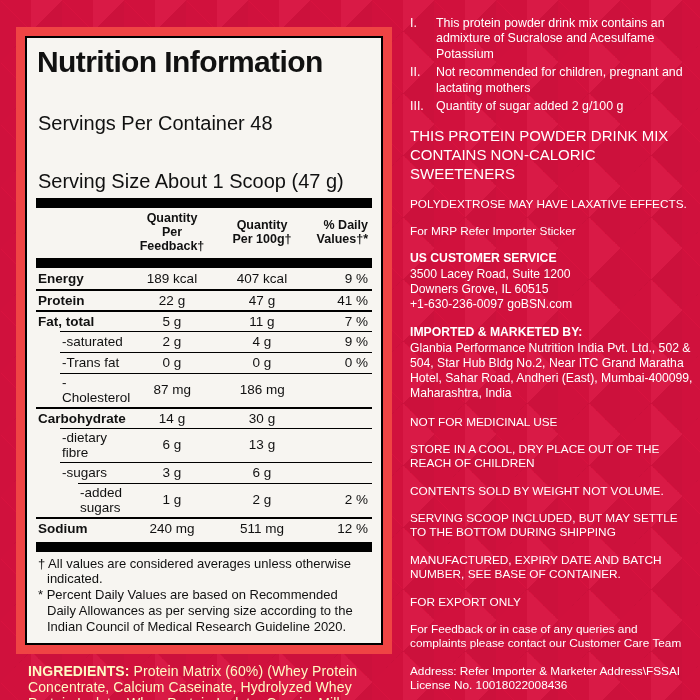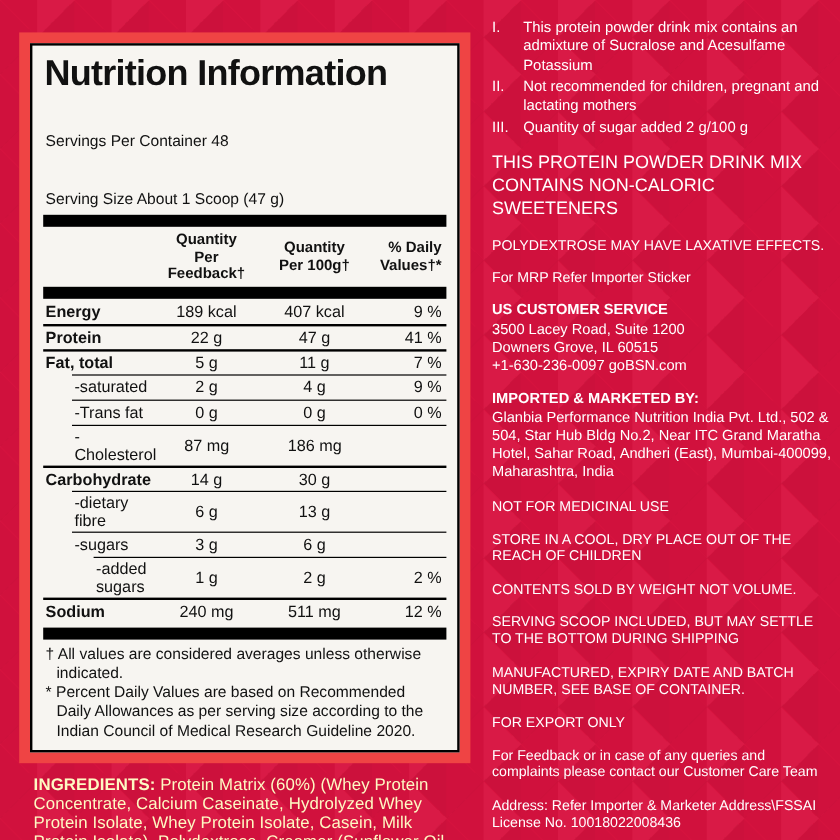--- a/index.html
+++ b/index.html
@@ -14,21 +14,21 @@
     color:#fff;
   }
 
   
   .left-col { position:absolute; left:16px; top:27px; width:376px; }
 
   .panel-wrap { background:#ef4444; padding:9px; }
   .panel { border:2px solid #000; background:#f7f5f1; color:#111; padding:6px 9px 8px 9px; }
 
   .nutri-title { font-size:30px; font-weight:bold; letter-spacing:-0.6px; line-height:1.05; margin:2px 0 3px 1px; }
-  .serv-line { font-size:13px; line-height:1.3; margin-left:2px;margin-top:32px; }
+  .serv-line { font-size:20px; line-height:1.3; margin-left:2px;margin-top:32px; }
 
   .bar { height:10px; background:#000; margin:4px 0 0 0; }
   .bar.mid { margin-top:2px; }
 
   .ngrid { display:grid; grid-template-columns: 1fr 84px 96px 62px; align-items:center; }
   .hdr-row { padding:3px 0 2px 0; }
   .hdr-cell { font-size:12.5px; font-weight:bold; line-height:1.15; text-align:center; }
   .hdr-cell.dv { text-align:right; padding-right:4px; }
 
   .nrow { min-height:21px; font-size:13.5px; position:relative; padding:2px 0; }

